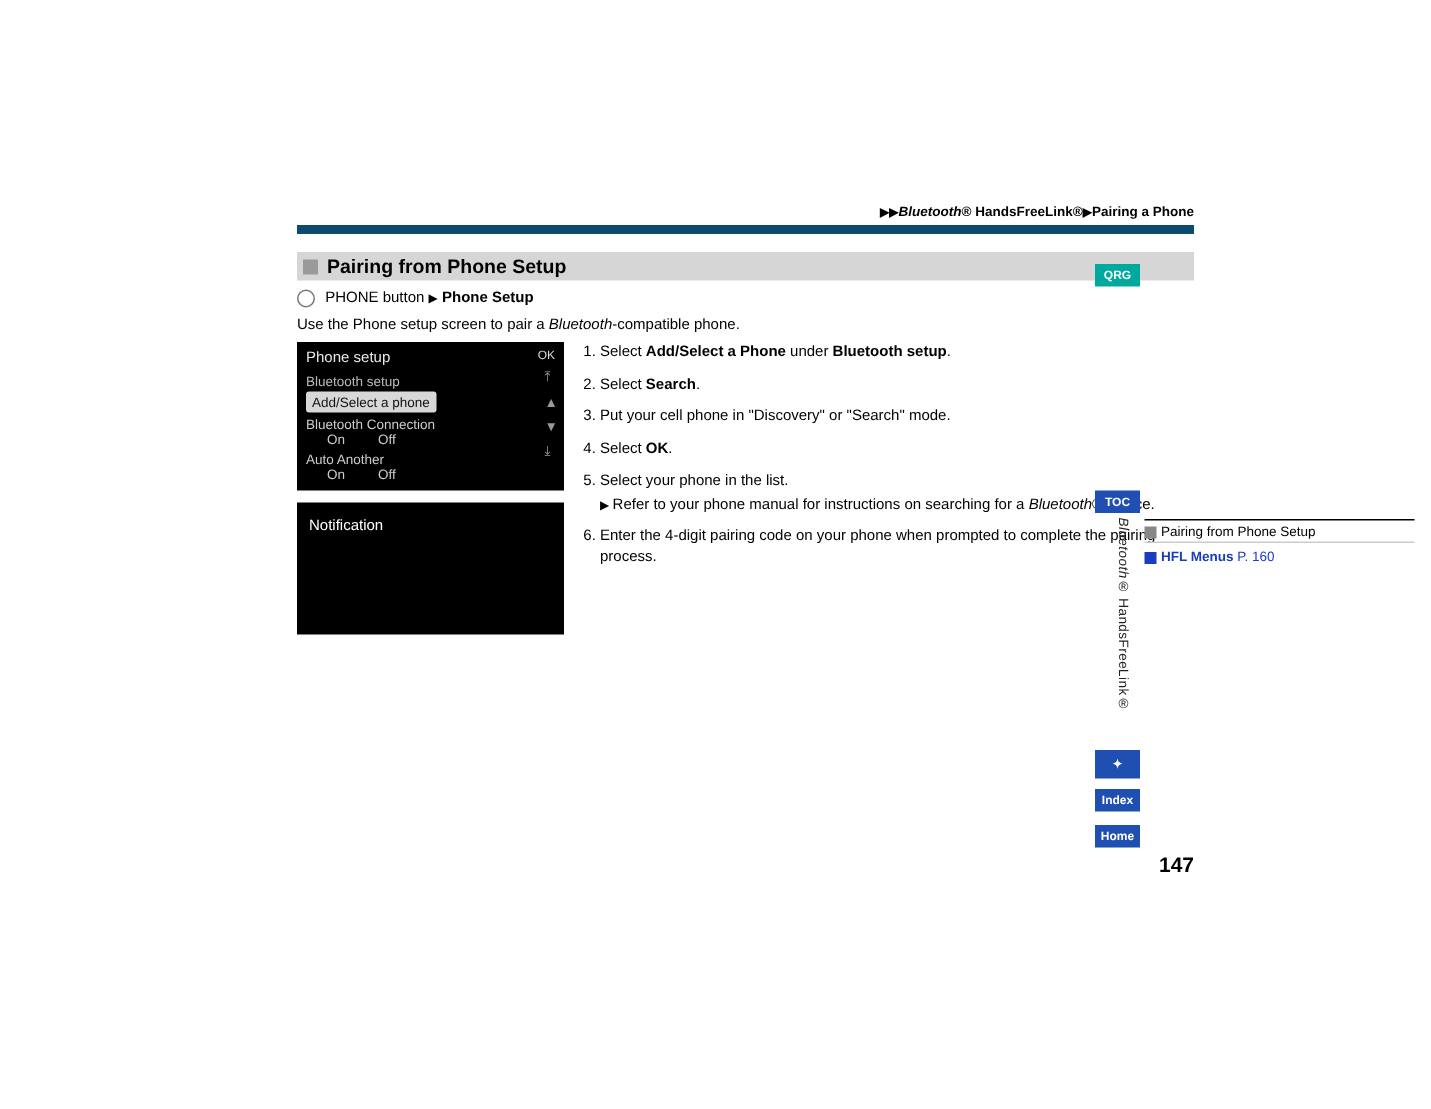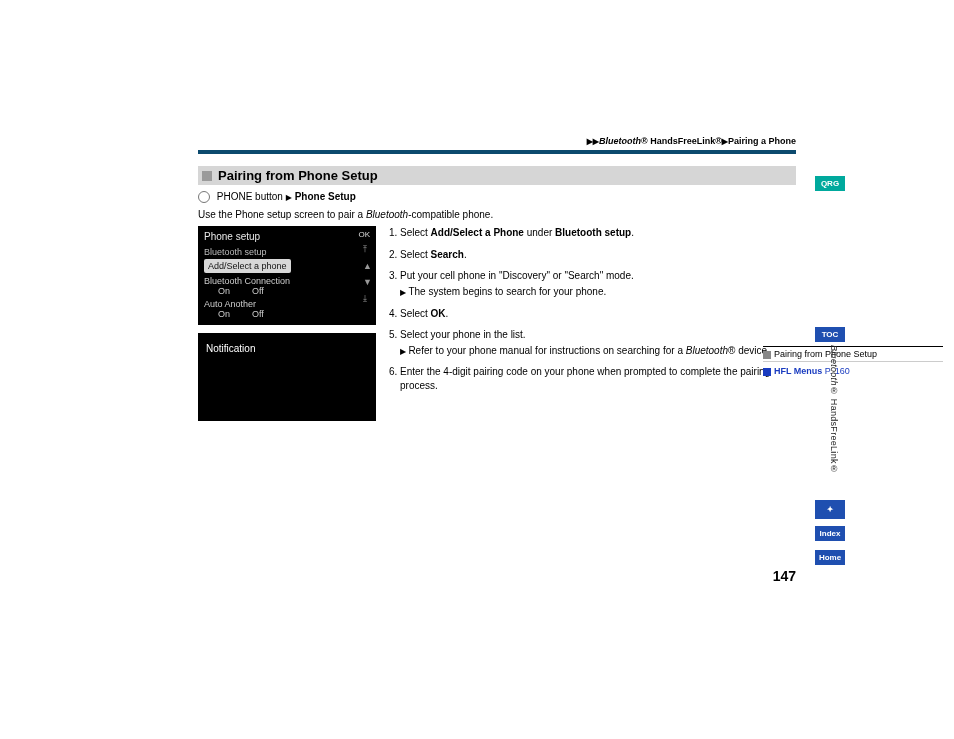--- a/index.html
+++ b/index.html
@@ -17,21 +17,21 @@
   .page {
     position: absolute;
     left: 198px;
     top: 136px;
     width: 598px;
   }
   .breadcrumb {
     text-align: right;
     font-size: 9px;
     font-weight: bold;
-    border-bottom: 4px solid #0c4a6e;
+    border-bottom: 6px solid #0c4a6e;
     padding-bottom: 4px;
     margin-bottom: 12px;
   }
   .breadcrumb .tri { font-size: 8px; }
   .section-title-bar {
     background: #d6d6d6;
     display: flex;
     align-items: center;
     padding: 2px 4px;
     font-size: 13px;
@@ -181,21 +181,21 @@
   .page-num {
     position:absolute;
     right:0;
     top:432px;
     font-size:14px;
     font-weight:bold;
   }
   
   .rail {
     position:absolute;
-    left:805px;
+    left:720px;
     top:0;
     width:40px;
     height:739px;
     text-decoration:underline;
   }
   .tab {
     position:absolute;
     right:0;
     width:30px;
     text-align:center;
@@ -286,21 +286,20 @@
     <div class="col-mid">
       <ol class="steps">
         <li>
           <span>Select </span><b>Add/Select a Phone</b><span> under </span><b>Bluetooth setup</b><span>.</span>
         </li>
         <li>
           <span>Select </span><b>Search</b><span>.</span>
         </li>
         <li>
           <span>Put your cell phone in "Discovery" or "Search" mode.</span>
-          <div class="sub">The system begins to search for your phone.</div>
         </li>
         <li>
           <span>Select </span><b>OK</b><span>.</span>
         </li>
         <li>
           <span>Select your phone in the list.</span>
           <div class="sub"><span>Refer to your phone manual for instructions on searching for a </span><em>Bluetooth</em><span>® device.</span></div>
         </li>
         <li>
           <span>Enter the 4-digit pairing code on your phone when prompted to complete the pairing process.</span>

